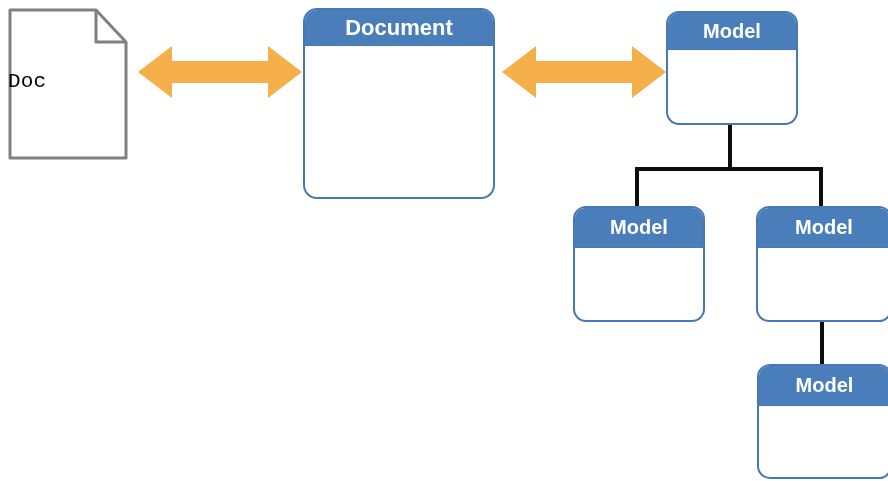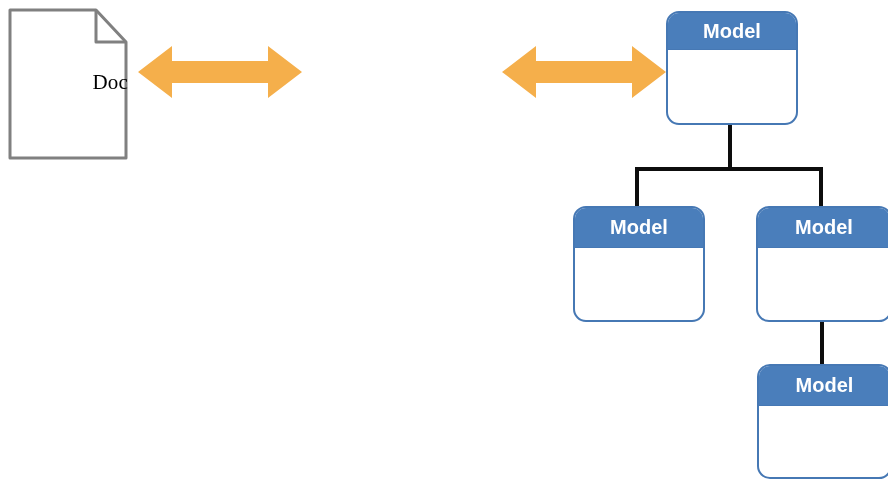--- a/index.html
+++ b/index.html
@@ -29,24 +29,24 @@
   .doc-shape svg {
     display: block;
     width: 120px;
     height: 152px;
   }
   .doc-label {
     position: absolute;
     left: 8px;
     top: 70px;
     width: 120px;
-    text-align: right;
+    text-align: left;
     font-size: 21px;
     color: #000000;
-    font-family: Liberation Serif, serif;
+    font-family: Liberation Mono, monospace;
     line-height: 24px;
     letter-spacing: 0.2px;
   }
 
   
   .arrow {
     position: absolute;
   }
   .arrow svg {
     display: block;
@@ -145,20 +145,26 @@
       <path d="M0,28 L34,2 L34,17 L130,17 L130,2 L164,28 L130,54 L130,39 L34,39 L34,54 Z" fill="#f5af4b"></path>
     </svg>
   </div>
 
   <div class="connector" id="conn-root-stem"></div>
   <div class="connector" id="conn-h-bar"></div>
   <div class="connector" id="conn-left-drop"></div>
   <div class="connector" id="conn-right-drop"></div>
   <div class="connector" id="conn-child-stem"></div>
 
+  <div class="node" id="node-document">
+    <div class="node-header">
+      <span>Document</span>
+    </div>
+    <div class="node-body"></div>
+  </div>
 
   <div class="node" id="node-model-root">
     <div class="node-header">
       <span>Model</span>
     </div>
     <div class="node-body"></div>
   </div>
 
   <div class="node" id="node-model-left">
     <div class="node-header">

